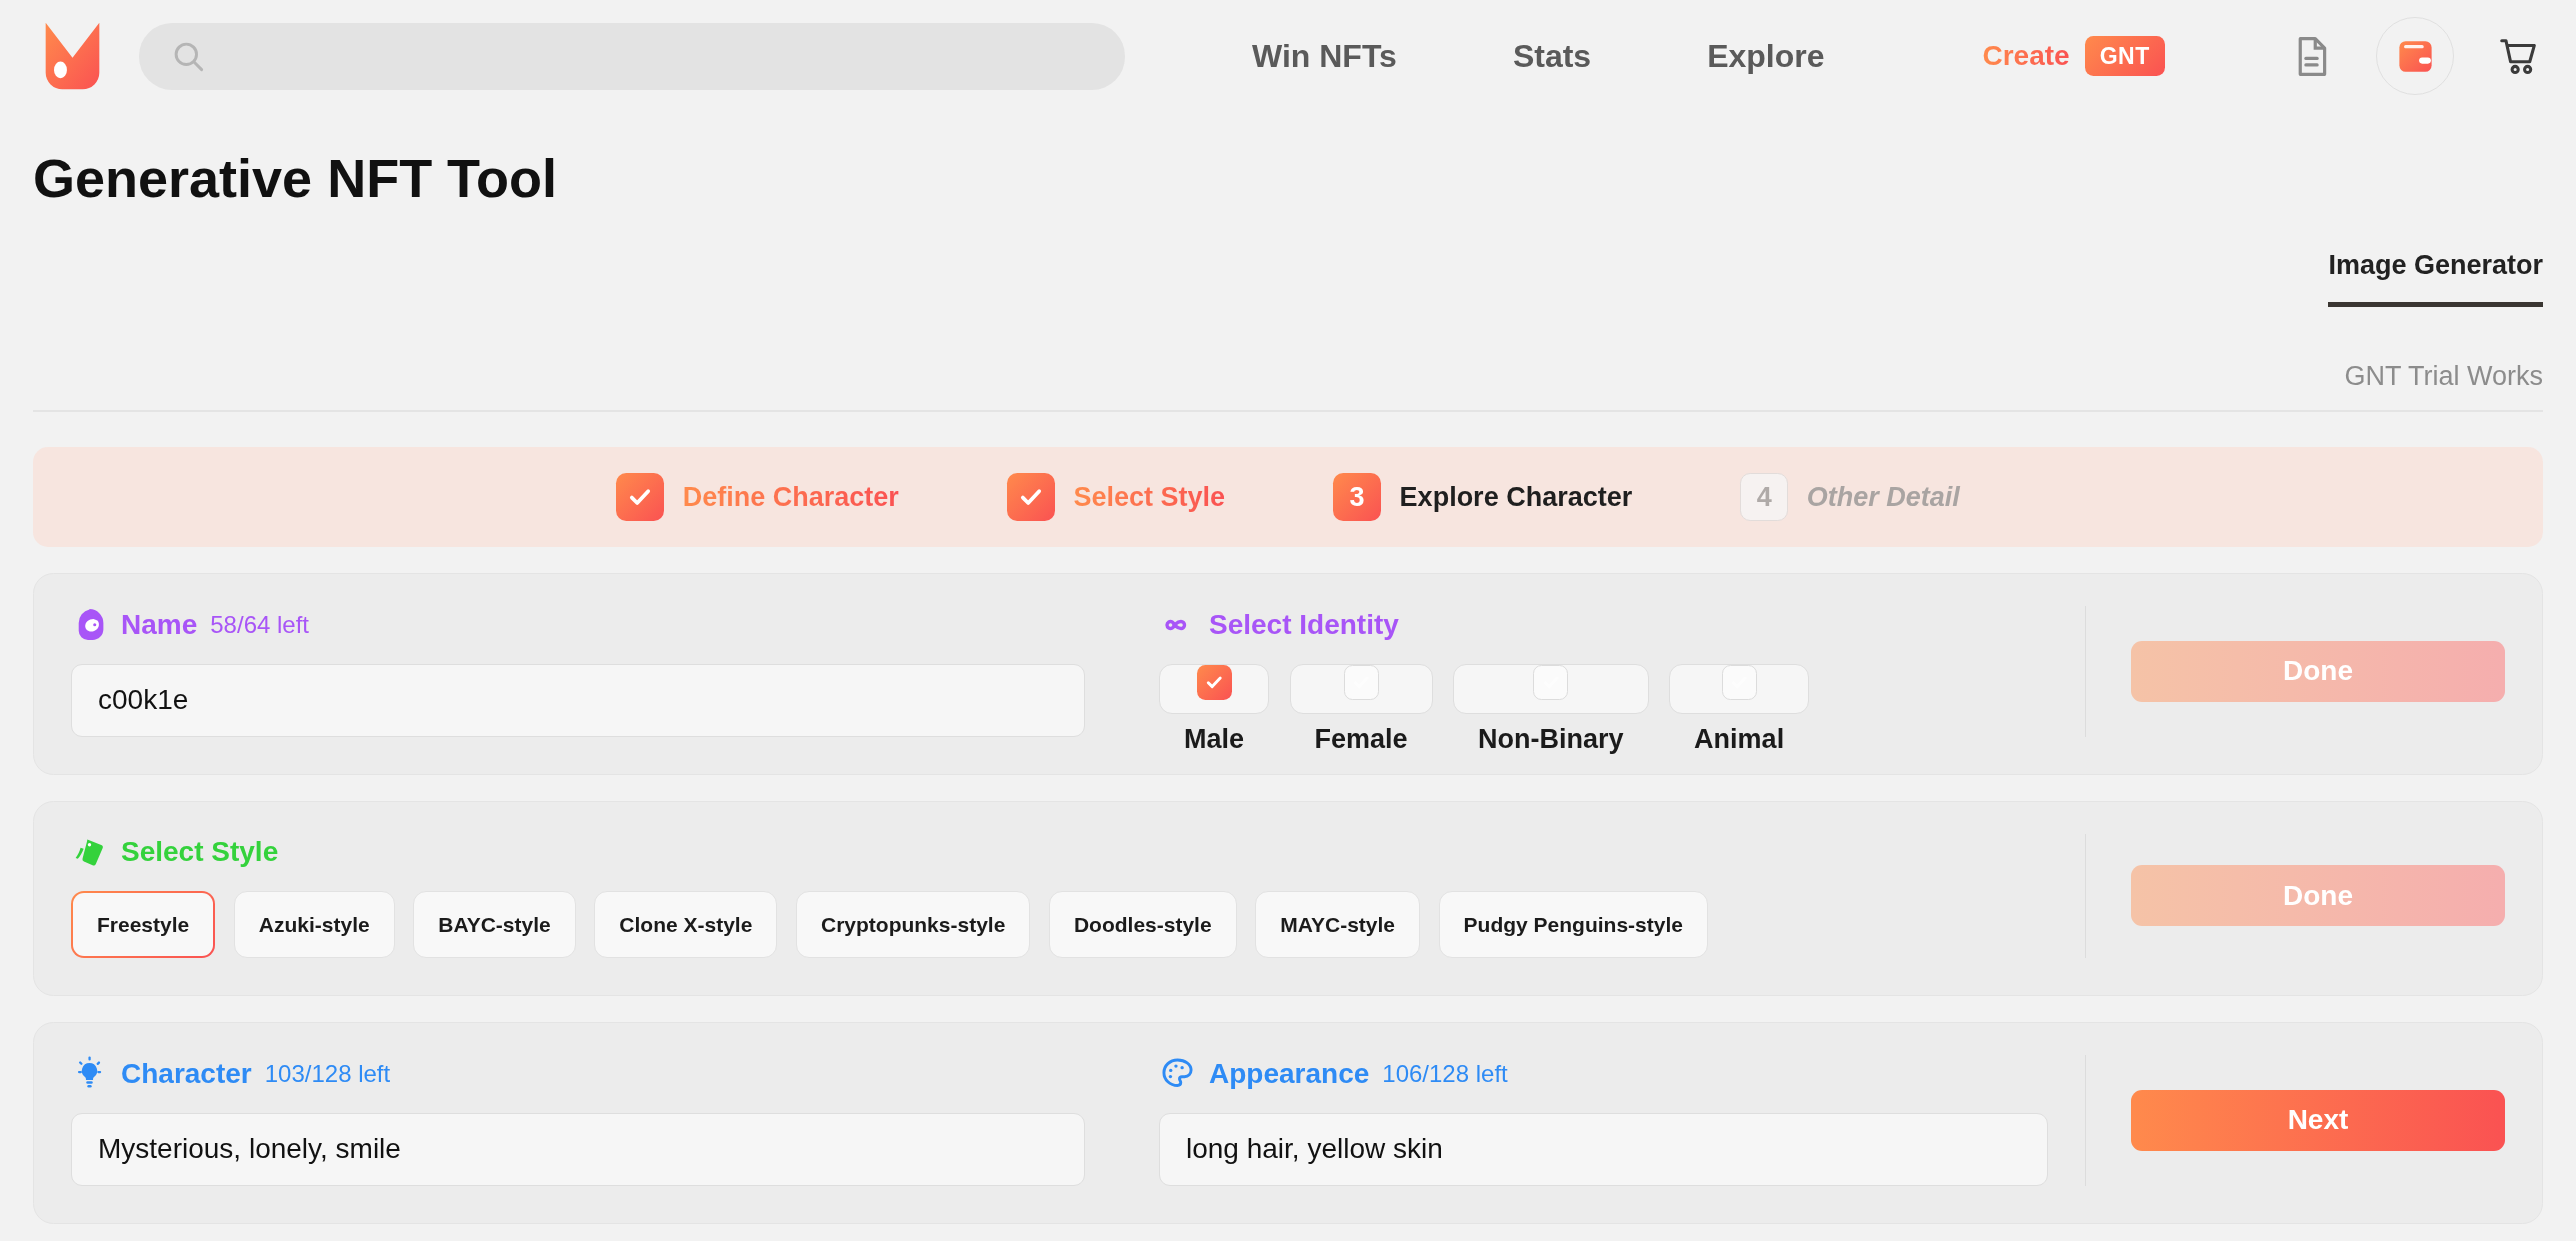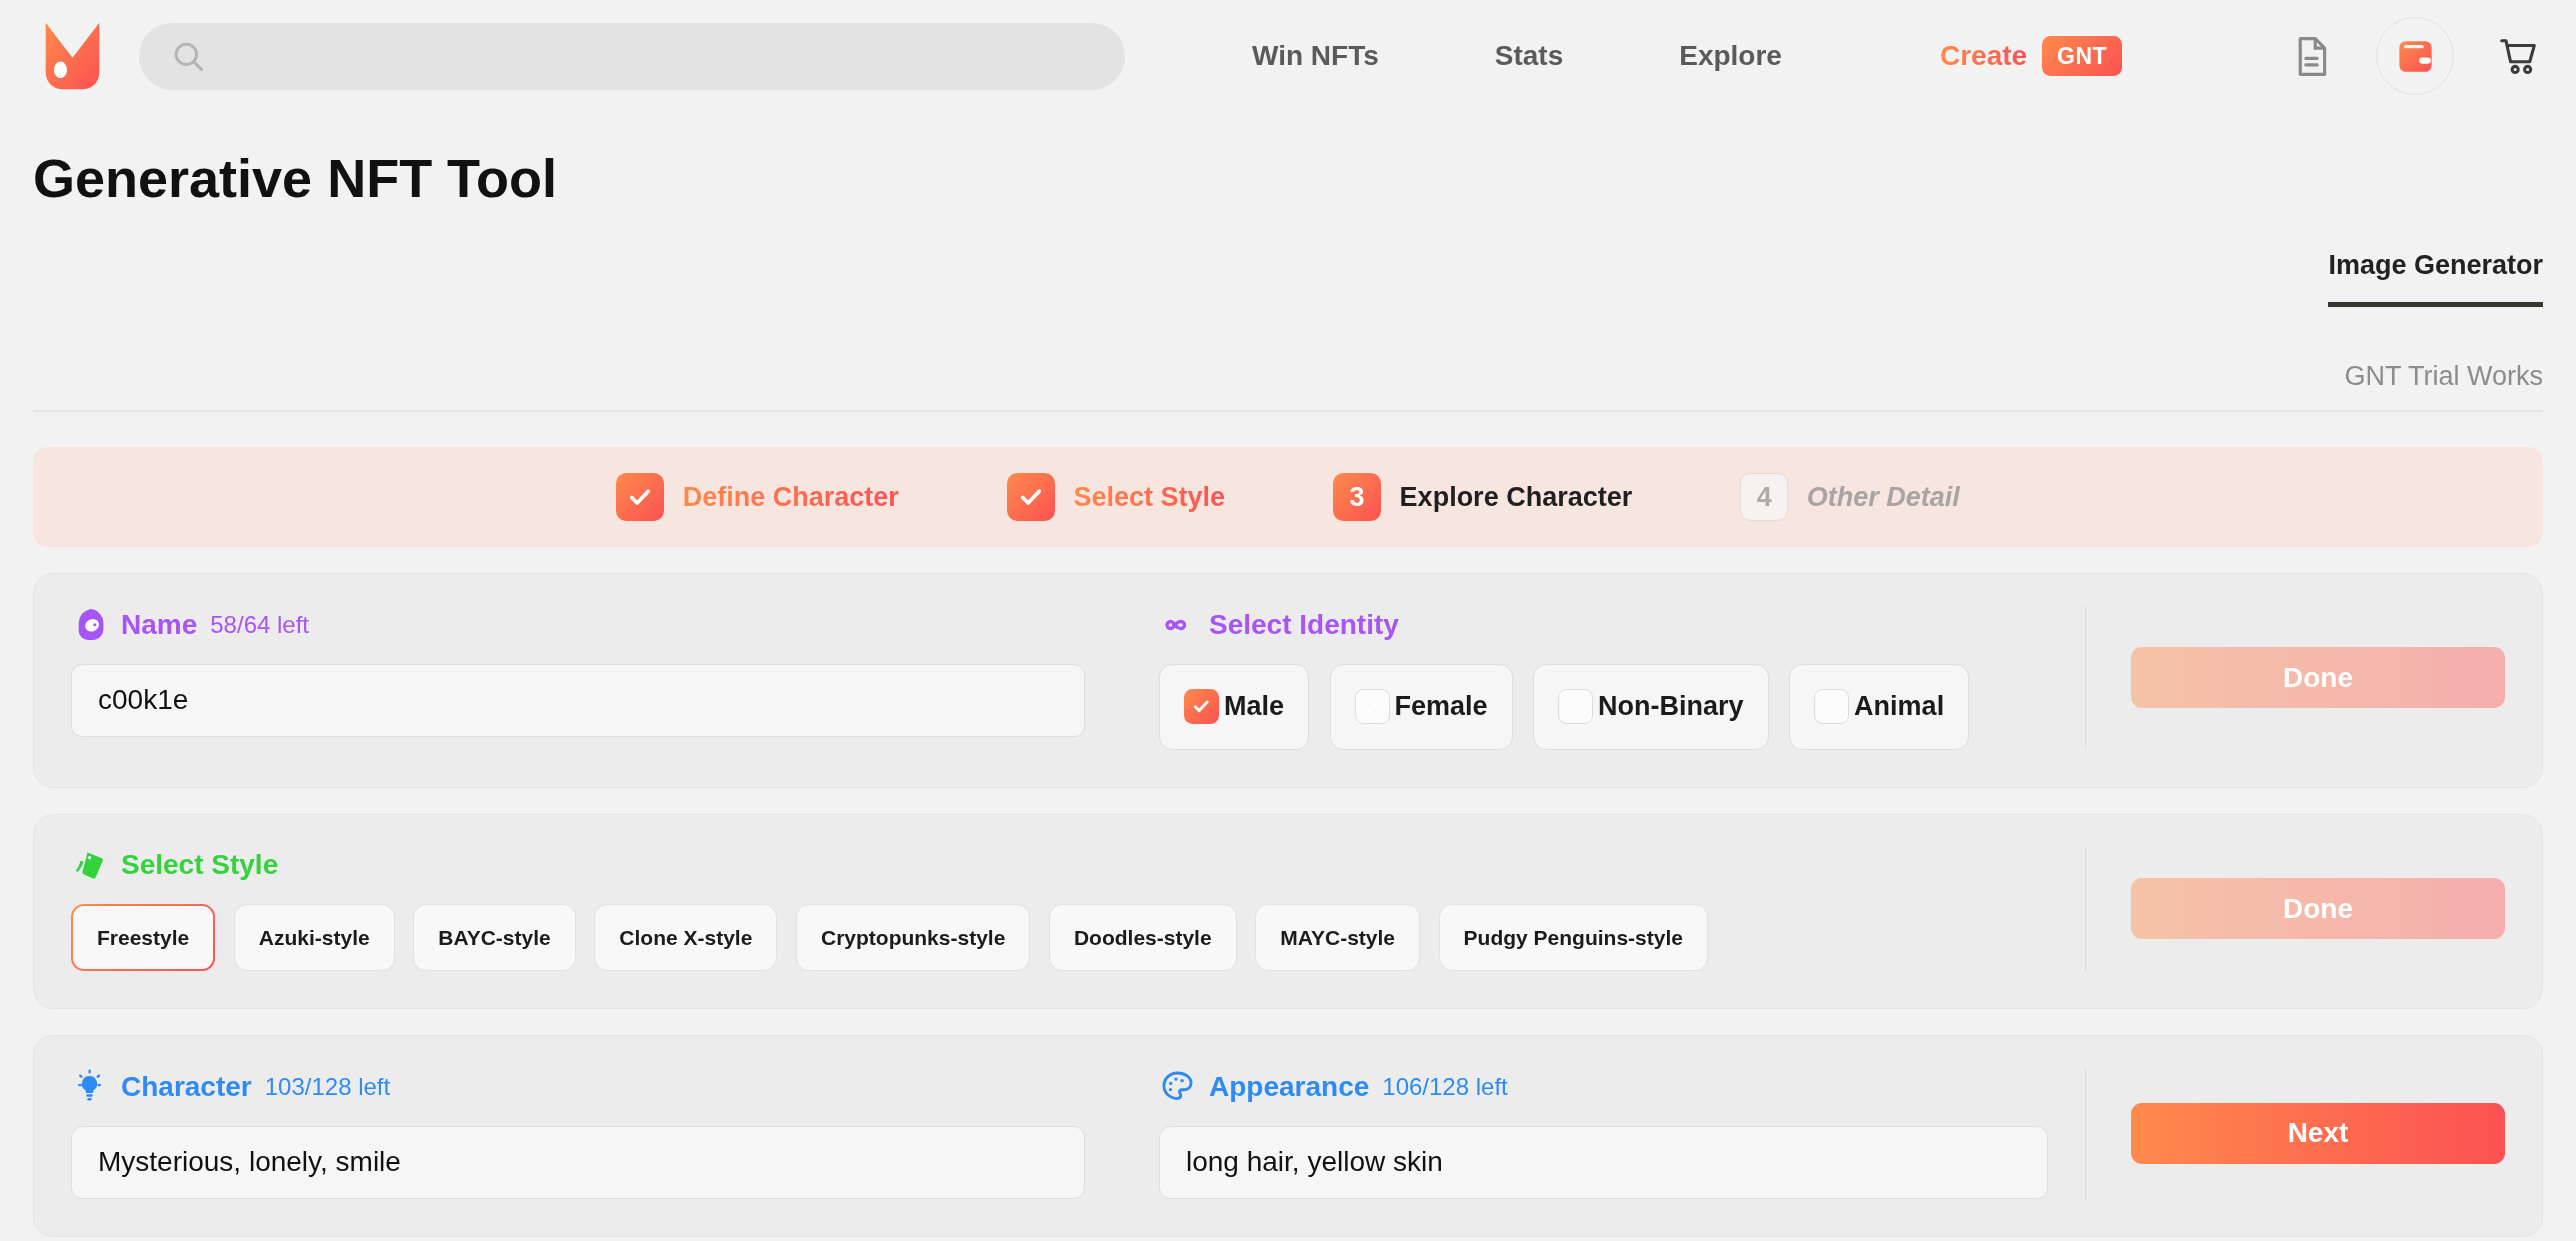--- a/index.html
+++ b/index.html
@@ -25,21 +25,21 @@
     padding: 0 32px; flex: 0 0 auto;
   }
   .search-bar .search-ico { width: 35px; height: 35px; flex: 0 0 auto; }
   .search-bar input {
     border: none; outline: none; background: transparent;
     font-family: "Liberation Sans", sans-serif;
     font-size: 26px; color: #555; margin-left: 16.7px; width: 100%;
   }
   .nav { display: flex; align-items: center; margin-left: 69px; gap: 0; }
   .nav-item {
-    font-size: 28px; font-weight: bold; color: #5A5A5A;
+    font-size: 32px; font-weight: bold; color: #5A5A5A;
     padding: 0 58px; white-space: nowrap; cursor: pointer;
   }
   .create-wrap { display: flex; align-items: center; margin-left: 100px; gap: 15px; cursor: pointer; }
   .create-label {
     font-size: 28px; font-weight: bold;
     background: linear-gradient(90deg, #FF8A4C 0%, #FA5252 100%);
     -webkit-background-clip: text; background-clip: text; color: transparent;
     white-space: nowrap;
   }
   .gnt-badge {
@@ -132,22 +132,22 @@
     padding: 0 26px;
     font-family: "Liberation Sans", sans-serif;
     font-size: 28px; color: #111;
     outline: none;
   }
 
   
   .chip-row { display: flex; gap: 20.5px; flex-wrap: nowrap; }
   .chip {
     background: #F6F6F6; border: 1.4px solid #DEDEDE; border-radius: 13px;
-    height: 86px; display: flex; align-items: center; gap: 5px;
-    padding: 0 24px; cursor: pointer; white-space: nowrap;
+    height: 50px; display: flex; align-items: center; gap: 24px;
+    padding: 0 24px; cursor: pointer; white-space: nowrap; flex-direction: column;
   }
   .cb {
     width: 35px; height: 35px; border-radius: 8.4px; flex: 0 0 auto;
     display: flex; align-items: center; justify-content: center;
   }
   .cb.on  { background: linear-gradient(135deg, #FF8A4C 0%, #FA5252 100%); }
   .cb.off { background: #FBFBFB; border: 1.4px solid #DCDCDC; }
   .chip-label { font-size: 27px; font-weight: bold; color: #1B1B1B; }
 
   

